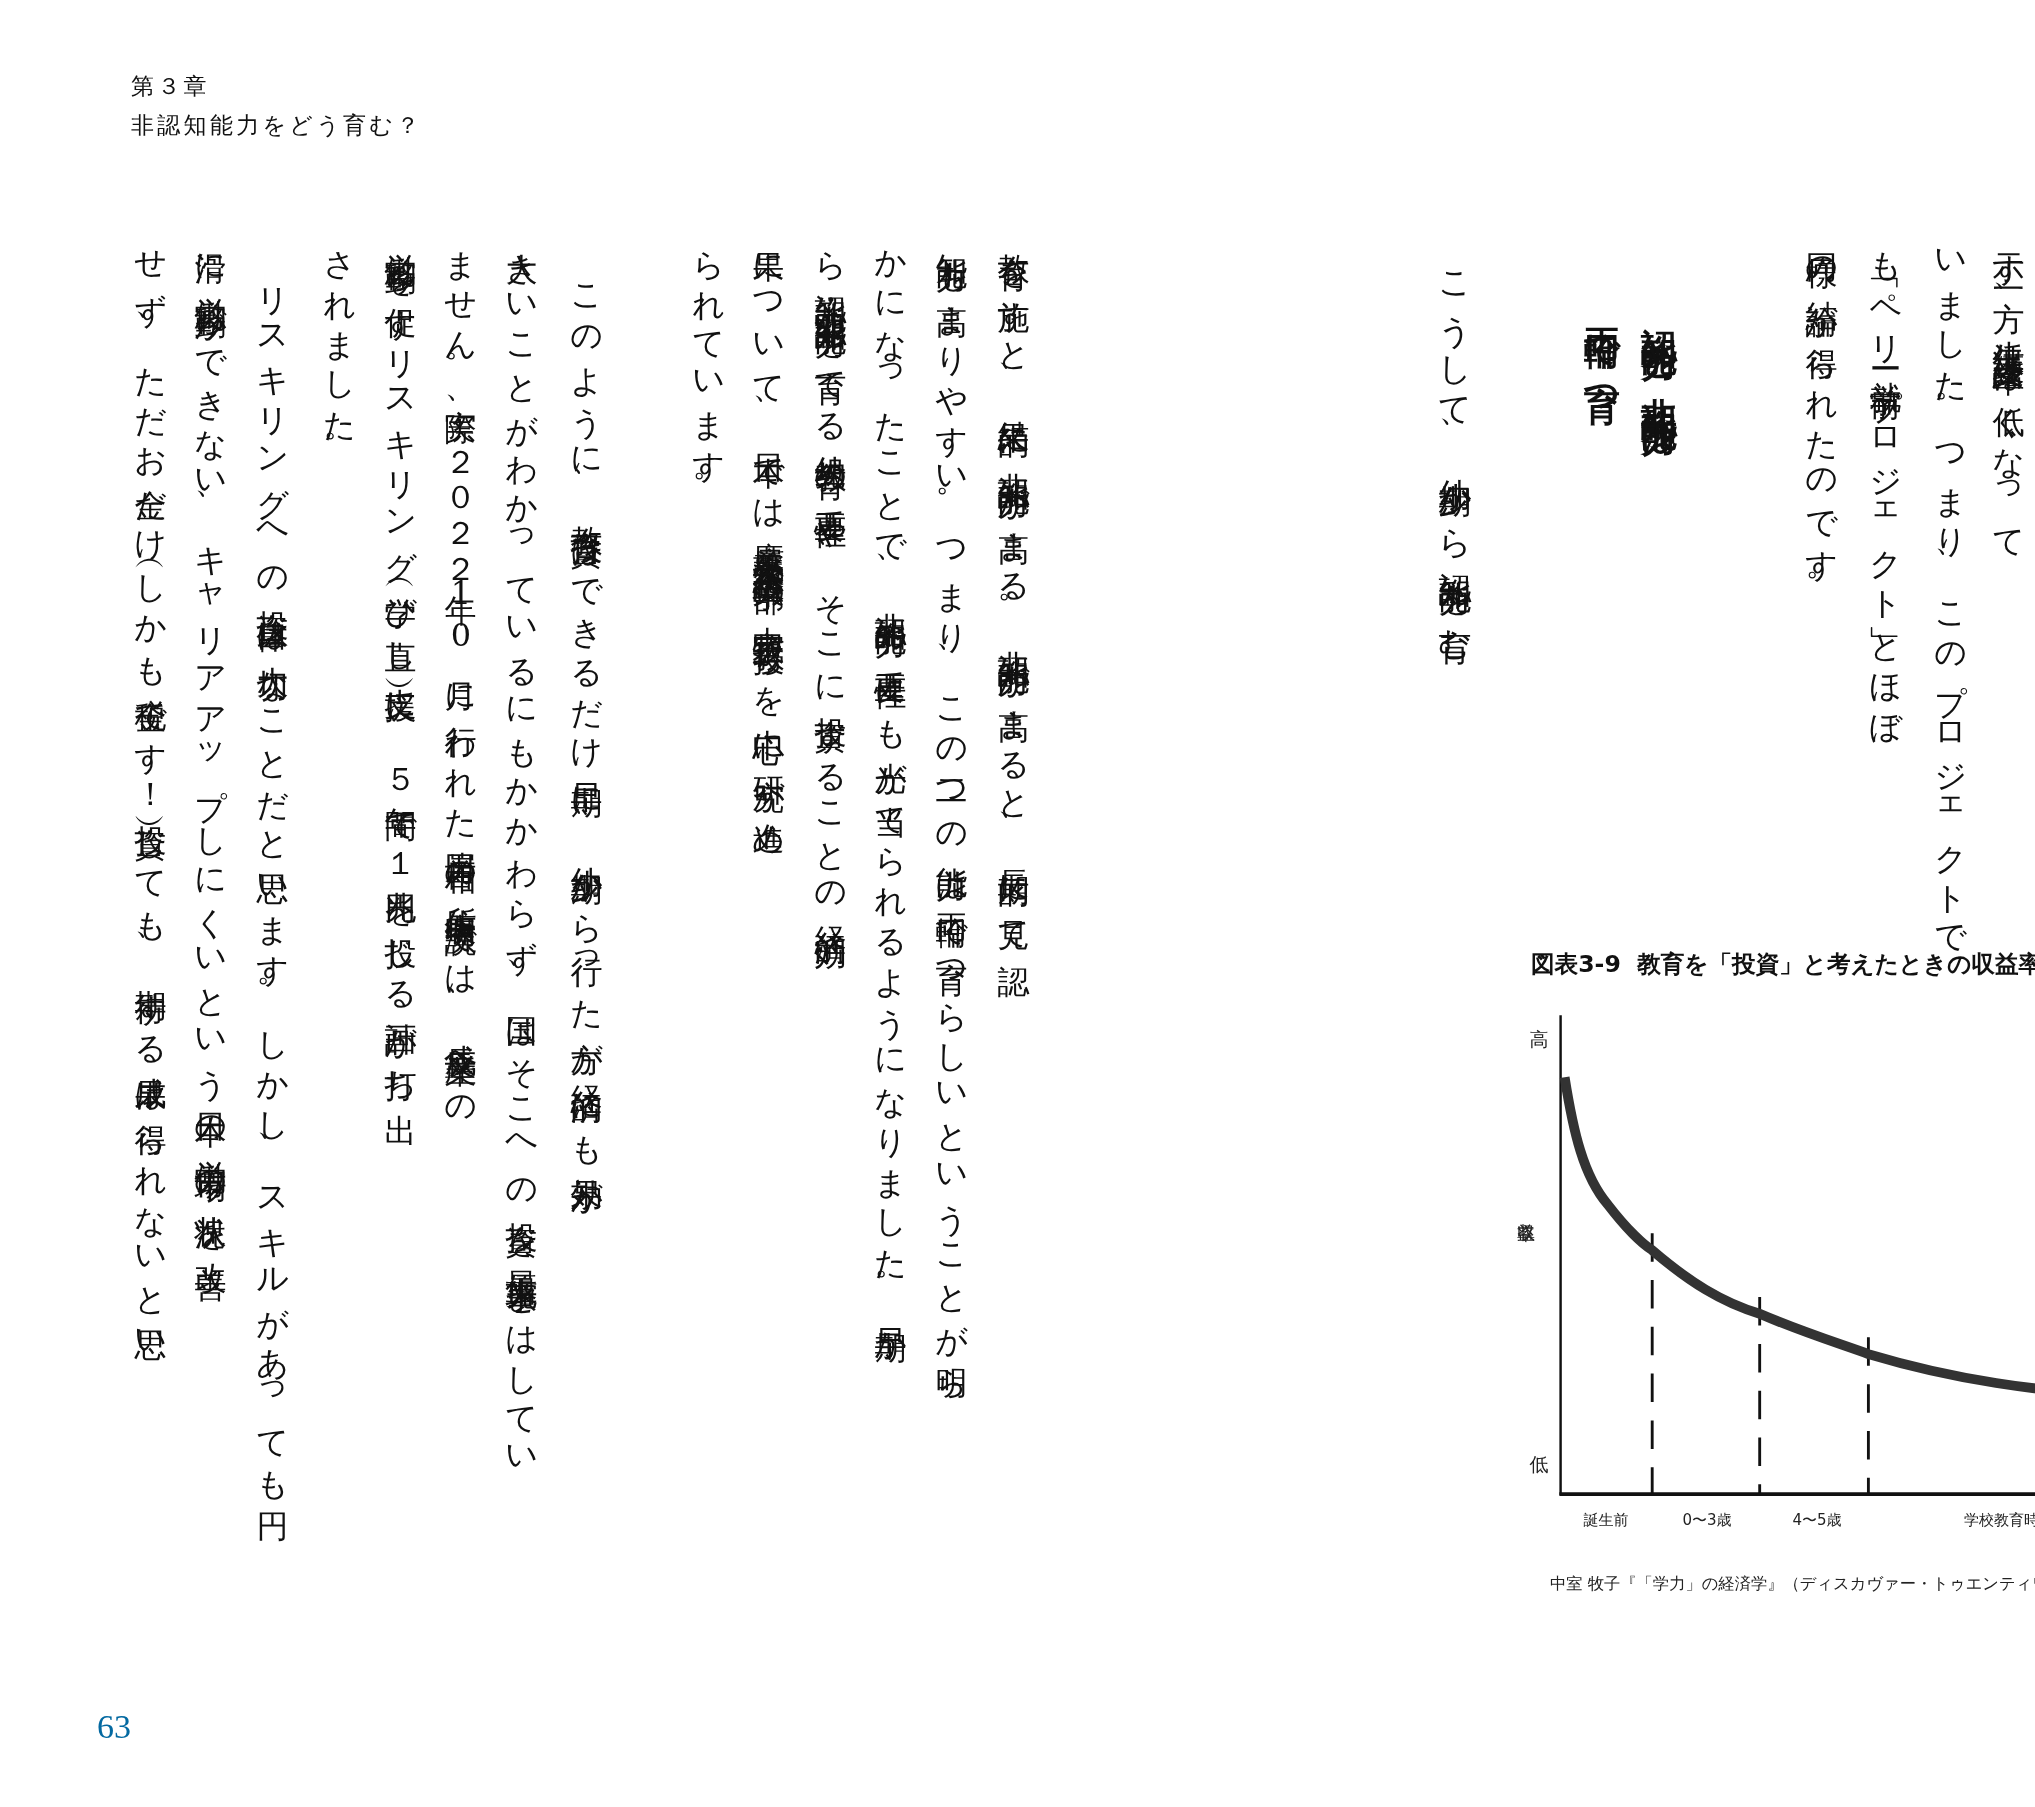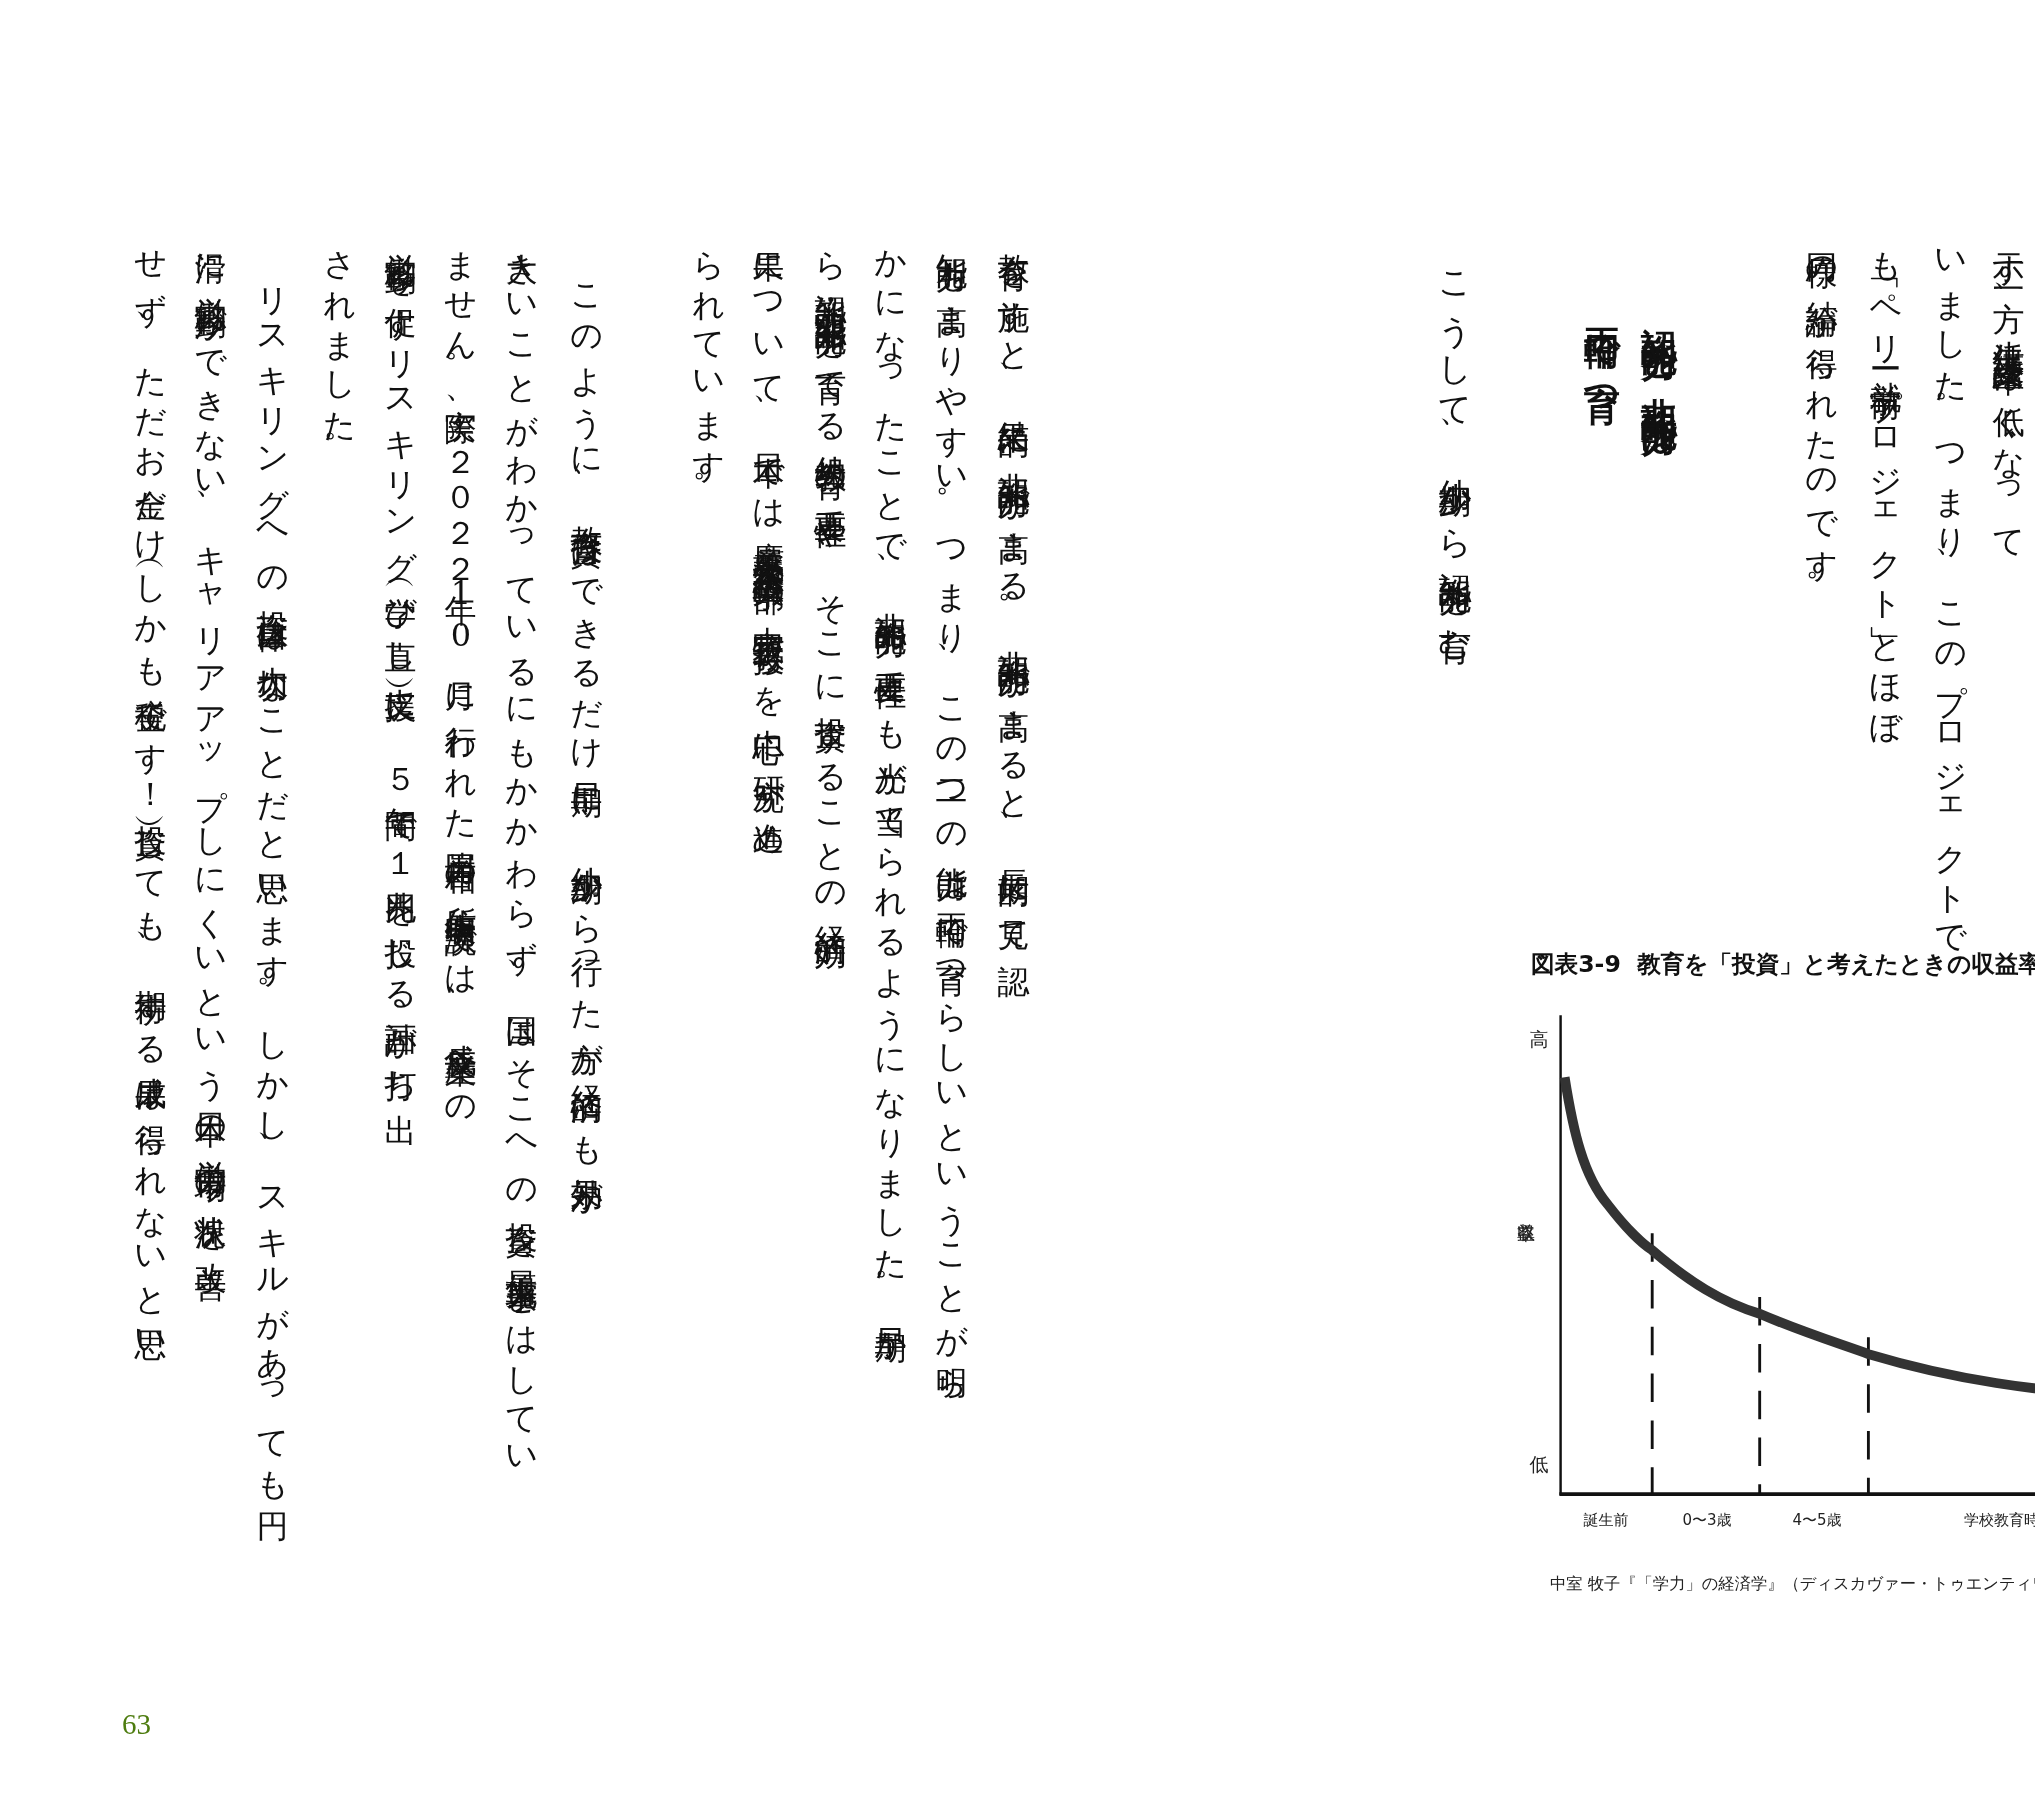--- a/index.html
+++ b/index.html
@@ -9,36 +9,40 @@
   .page-right { left: 1231px; width: 1231px; }
 
   .running-head { position: absolute; left: 131px; top: 67px; font-family: "DejaVu Sans", sans-serif; font-size: 23px; line-height: 39px; color: #111; letter-spacing: 3.3px; }
   .running-head div { white-space: nowrap; }
 
   .col { position: absolute; writing-mode: vertical-rl; text-orientation: upright; font-family: "DejaVu Serif", "Liberation Serif", serif; font-size: 32px; line-height: 61px; letter-spacing: 3.7px; white-space: nowrap; color: #111; width: 61px; }
 
   .heading { position: absolute; writing-mode: vertical-rl; text-orientation: upright; font-family: "DejaVu Sans", sans-serif; font-weight: bold; font-size: 36px; letter-spacing: 5.7px; white-space: nowrap; color: #111; width: 49px; }
   .lead { position: absolute; writing-mode: vertical-rl; text-orientation: upright; font-family: "DejaVu Serif", serif; font-size: 33px; letter-spacing: 3.7px; white-space: nowrap; color: #111; width: 49px; }
 
-  .page-num { position: absolute; top: 1708px; font-family: "Liberation Serif", "DejaVu Serif", serif; font-size: 29px; color: #4d7c0f; margin-left: 25px; }
+  .page-num { position: absolute; top: 1708px; font-family: "Liberation Serif", "DejaVu Serif", serif; font-size: 34px; color: #0369a1; }
 
   .fig-title { position: absolute; left: 1531px; top: 948px; font-family: "DejaVu Sans", sans-serif; font-weight: bold; font-size: 23.6px; white-space: nowrap; color: #111; }
   .fig-title .num { margin-right: 16.3px; }
 
   .chart { position: absolute; left: 1506px; top: 997px; width: 794px; height: 570px; }
   .chart svg { position: absolute; left: 0; top: 0; }
   .ylabel { position: absolute; writing-mode: vertical-rl; text-orientation: upright; font-family: "DejaVu Sans", sans-serif; font-size: 19px; color: #222; }
   .xlabel { position: absolute; top: 514px; font-family: "DejaVu Sans", sans-serif; font-size: 15px; color: #222; white-space: nowrap; transform: translateX(-50%); }
 
   .fig-source { position: absolute; left: 1550px; top: 1573px; font-family: "DejaVu Sans", sans-serif; font-size: 16.3px; color: #222; white-space: nowrap; }
 </style>
 </head>
 <body>
 
 <div class="page page-left">
+  <div class="running-head">
+    <div>第３章</div>
+    <div>非認知能力をどう育む？</div>
+  </div>
 
   <div class="col" style="left:983px; top:228px;">教育を施すと、結果的に非認知能力が高まる。非認知能力が高まると、長期的に見て認</div>
   <div class="col" style="left:921px; top:228px;">知能力も高まりやすい。つまり、この二つの能力は両輪で育つらしいということが明ら</div>
   <div class="col" style="left:860px; top:228px;">かになったことで、非認知能力の重要性にも光が当てられるようになりました。早期か</div>
   <div class="col" style="left:800px; top:228px;">ら認知能力・非認知能力を育てる幼児教育の重要性や、そこに投資することの経済的効</div>
   <div class="col" style="left:738px; top:228px;">果について、日本では慶應義塾大学総合政策学部の中室牧子教授らを中心に研究が進め</div>
   <div class="col" style="left:678px; top:228px;">られています。</div>
   <div class="col" style="left:617px; top:228px;"></div>
   <div class="col" style="left:556px; top:228px;">　このように、教育投資はできるだけ早期に、幼少期から行った方が経済的にも効果が</div>
   <div class="col" style="left:491px; top:228px;">大きいことがわかっているにもかかわらず、国はそこへの投資を最優先事項とはしてい</div>

